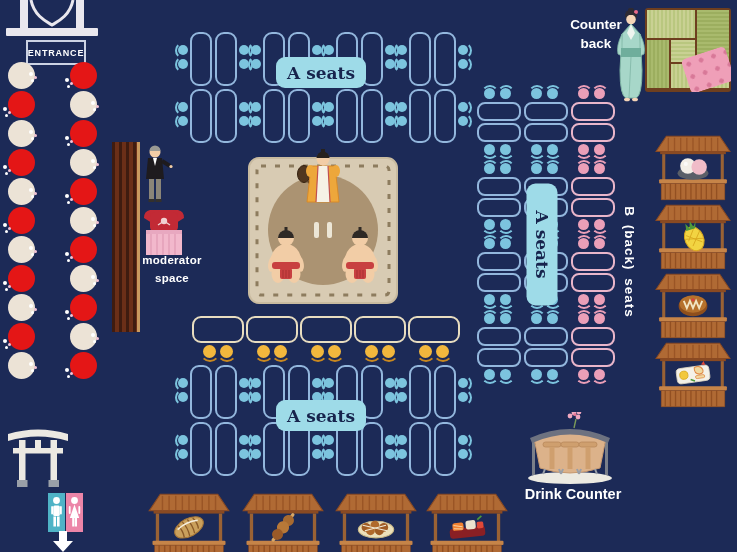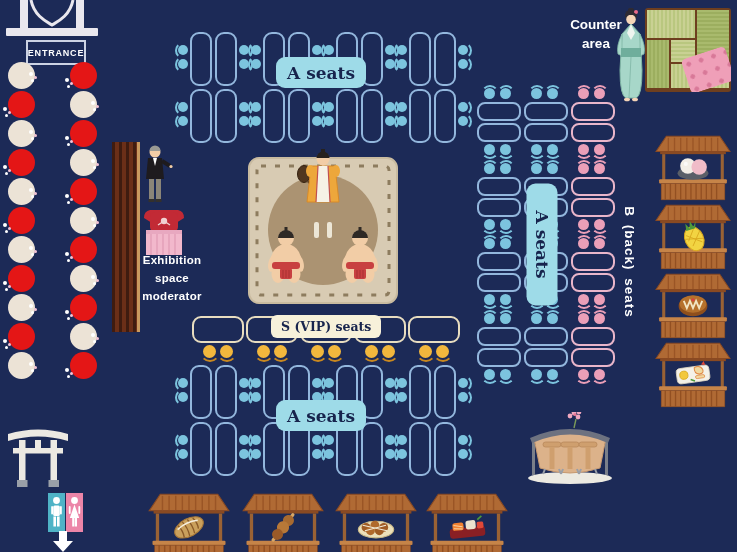--- a/index.html
+++ b/index.html
@@ -172,23 +172,22 @@
   <svg class="abs" style="left:132px;top:208px" width="64" height="50" viewBox="0 0 64 50">
     <path d="M18,2 L46,2 Q52,3 52,10 L44,15 L44,10 L20,10 L20,15 L12,10 Q12,3 18,2 Z" fill="#c22a35"></path>
     <rect x="18" y="4" width="28" height="20" rx="5" fill="#c22a35"></rect>
     <circle cx="32" cy="13" r="3.2" fill="#f0d0d0"></circle>
     <path d="M32,13 l-6,4 M32,13 l6,4" stroke="#f0d0d0" stroke-width="1.4" fill="none"></path>
     <rect x="14" y="22" width="36" height="4" fill="#e8a8c0"></rect>
     <rect x="14" y="26" width="36" height="21" fill="#f2b8cc"></rect>
     <path d="M19,26 V47 M25,26 V47 M31,26 V47 M37,26 V47 M43,26 V47" stroke="#e09ab4" stroke-width="1.2"></path>
   </svg>
   <div class="exh">
-    <div>Exhibition</div>
+    <div>moderator</div>
     <div>space</div>
-    <div>moderator</div>
   </div>
 
   <svg class="abs" style="left:248px;top:142px" width="150" height="162" viewBox="0 0 150 162">
     <rect x="1" y="16" width="148" height="145" rx="10" fill="#d8cbb3" stroke="#c9bba0" stroke-width="2"></rect>
     <rect x="9" y="24" width="132" height="129" rx="4" fill="none" stroke="#8d7c5e" stroke-width="3" stroke-dasharray="5 9"></rect>
     <circle cx="75" cy="88" r="55" fill="#ab9372"></circle>
     <rect x="66" y="80" width="5" height="16" rx="2" fill="#ece6d6"></rect>
     <rect x="79" y="80" width="5" height="16" rx="2" fill="#ece6d6"></rect>
     <g transform="translate(75,20)">
       <ellipse cx="-19" cy="12" rx="6.5" ry="8.5" fill="#50361f" stroke="#33200f" stroke-width="1"></ellipse>
@@ -369,21 +368,20 @@
       <div class="tbl" style="left: 108px; top: 0px; width: 52px; height: 27px; border-color: rgb(232, 221, 192); border-radius: 9px;"></div>
       <div class="seat cr-d" style="left: 119px; top: 29px; width: 13px; height: 13px; --c: #f2b73d; --ca: #c9881f;"></div>
       <div class="seat cr-d" style="left: 136px; top: 29px; width: 13px; height: 13px; --c: #f2b73d; --ca: #c9881f;"></div>
       <div class="tbl" style="left: 162px; top: 0px; width: 52px; height: 27px; border-color: rgb(232, 221, 192); border-radius: 9px;"></div>
       <div class="seat cr-d" style="left: 173px; top: 29px; width: 13px; height: 13px; --c: #f2b73d; --ca: #c9881f;"></div>
       <div class="seat cr-d" style="left: 190px; top: 29px; width: 13px; height: 13px; --c: #f2b73d; --ca: #c9881f;"></div>
       <div class="tbl" style="left: 216px; top: 0px; width: 52px; height: 27px; border-color: rgb(232, 221, 192); border-radius: 9px;"></div>
       <div class="seat cr-d" style="left: 227px; top: 29px; width: 13px; height: 13px; --c: #f2b73d; --ca: #c9881f;"></div>
       <div class="seat cr-d" style="left: 244px; top: 29px; width: 13px; height: 13px; --c: #f2b73d; --ca: #c9881f;"></div>
     </div>
-  <div class="vip-label" style="left:271px;top:315px">S (VIP) seats</div>
 
   <div id="bottomA" class="abs" style="left:178px;top:365px;width:294px;height:114px">
       <div class="tbl" style="left: 12px; top: 0px; width: 22px; height: 54px; border-color: rgb(147, 183, 221); border-radius: 9px;"></div>
       <div class="tbl" style="left: 37px; top: 0px; width: 22px; height: 54px; border-color: rgb(147, 183, 221); border-radius: 9px;"></div>
       <div class="seat cr-l" style="left: 0px; top: 13px; width: 10px; height: 10px; --c: #7cc4de; --ca: #7cc4de;"></div>
       <div class="seat cr-l" style="left: 0px; top: 27px; width: 10px; height: 10px; --c: #7cc4de; --ca: #7cc4de;"></div>
       <div class="seat cr-r" style="left: 61px; top: 13px; width: 10px; height: 10px; --c: #7cc4de; --ca: #7cc4de;"></div>
       <div class="seat cr-r" style="left: 61px; top: 27px; width: 10px; height: 10px; --c: #7cc4de; --ca: #7cc4de;"></div>
       <div class="tbl" style="left: 12px; top: 57px; width: 22px; height: 54px; border-color: rgb(147, 183, 221); border-radius: 9px;"></div>
       <div class="tbl" style="left: 37px; top: 57px; width: 22px; height: 54px; border-color: rgb(147, 183, 221); border-radius: 9px;"></div>
@@ -425,21 +423,21 @@
       <div class="tbl" style="left: 256px; top: 57px; width: 22px; height: 54px; border-color: rgb(147, 183, 221); border-radius: 9px;"></div>
       <div class="seat cr-l" style="left: 219px; top: 70px; width: 10px; height: 10px; --c: #7cc4de; --ca: #7cc4de;"></div>
       <div class="seat cr-l" style="left: 219px; top: 84px; width: 10px; height: 10px; --c: #7cc4de; --ca: #7cc4de;"></div>
       <div class="seat cr-r" style="left: 280px; top: 70px; width: 10px; height: 10px; --c: #7cc4de; --ca: #7cc4de;"></div>
       <div class="seat cr-r" style="left: 280px; top: 84px; width: 10px; height: 10px; --c: #7cc4de; --ca: #7cc4de;"></div>
     </div>
   <div class="seat-label" style="left:276px;top:400px">A seats</div>
 
   <div class="kim-txt">
     <div>Counter</div>
-    <div>area</div>
+    <div>back</div>
   </div>
   <svg class="abs" style="left:614px;top:8px" width="34" height="94" viewBox="0 0 34 94">
     <circle cx="17" cy="2.5" r="3" fill="#2e2a33"></circle>
     <circle cx="17" cy="7.5" r="6" fill="#2e2a33"></circle>
     <circle cx="22" cy="4" r="2" fill="#e86a8a"></circle>
     <circle cx="17" cy="11.5" r="4.8" fill="#f5d5b8"></circle>
     <path d="M11.5,7 a6,4.5 0 0 1 11,0 z" fill="#2e2a33"></path>
     <path d="M17,16 L26,26 L28,62 Q28,88 22,90 L12,90 Q6,88 6,62 L8,26 Z" fill="#a7d7c9" stroke="#7fb5a4" stroke-width="1"></path>
     <path d="M8,26 Q2,38 4,46 L8,48 Z" fill="#a7d7c9" stroke="#7fb5a4" stroke-width="0.8"></path>
     <path d="M26,26 Q32,38 30,46 L26,48 Z" fill="#a7d7c9" stroke="#7fb5a4" stroke-width="0.8"></path>
@@ -805,14 +803,15 @@
       <rect x="41" y="30" width="18" height="5" rx="2.5" fill="#cf9f6e" stroke="#b8885a" stroke-width="0.8"></rect>
       <rect x="47.5" y="35" width="5" height="22" fill="#cf9f6e"></rect>
       <line x1="43" y1="57" x2="41" y2="62" stroke="#9a9fa8" stroke-width="2"></line>
       <line x1="57" y1="57" x2="59" y2="62" stroke="#9a9fa8" stroke-width="2"></line>
       <rect x="59" y="30" width="18" height="5" rx="2.5" fill="#cf9f6e" stroke="#b8885a" stroke-width="0.8"></rect>
       <rect x="65.5" y="35" width="5" height="22" fill="#cf9f6e"></rect>
       <line x1="61" y1="57" x2="59" y2="62" stroke="#9a9fa8" stroke-width="2"></line>
       <line x1="75" y1="57" x2="77" y2="62" stroke="#9a9fa8" stroke-width="2"></line>
     </g>
   </svg>
+  <div class="drink-txt">Drink Counter</div>
 
 </div>
 
 </body></html>

